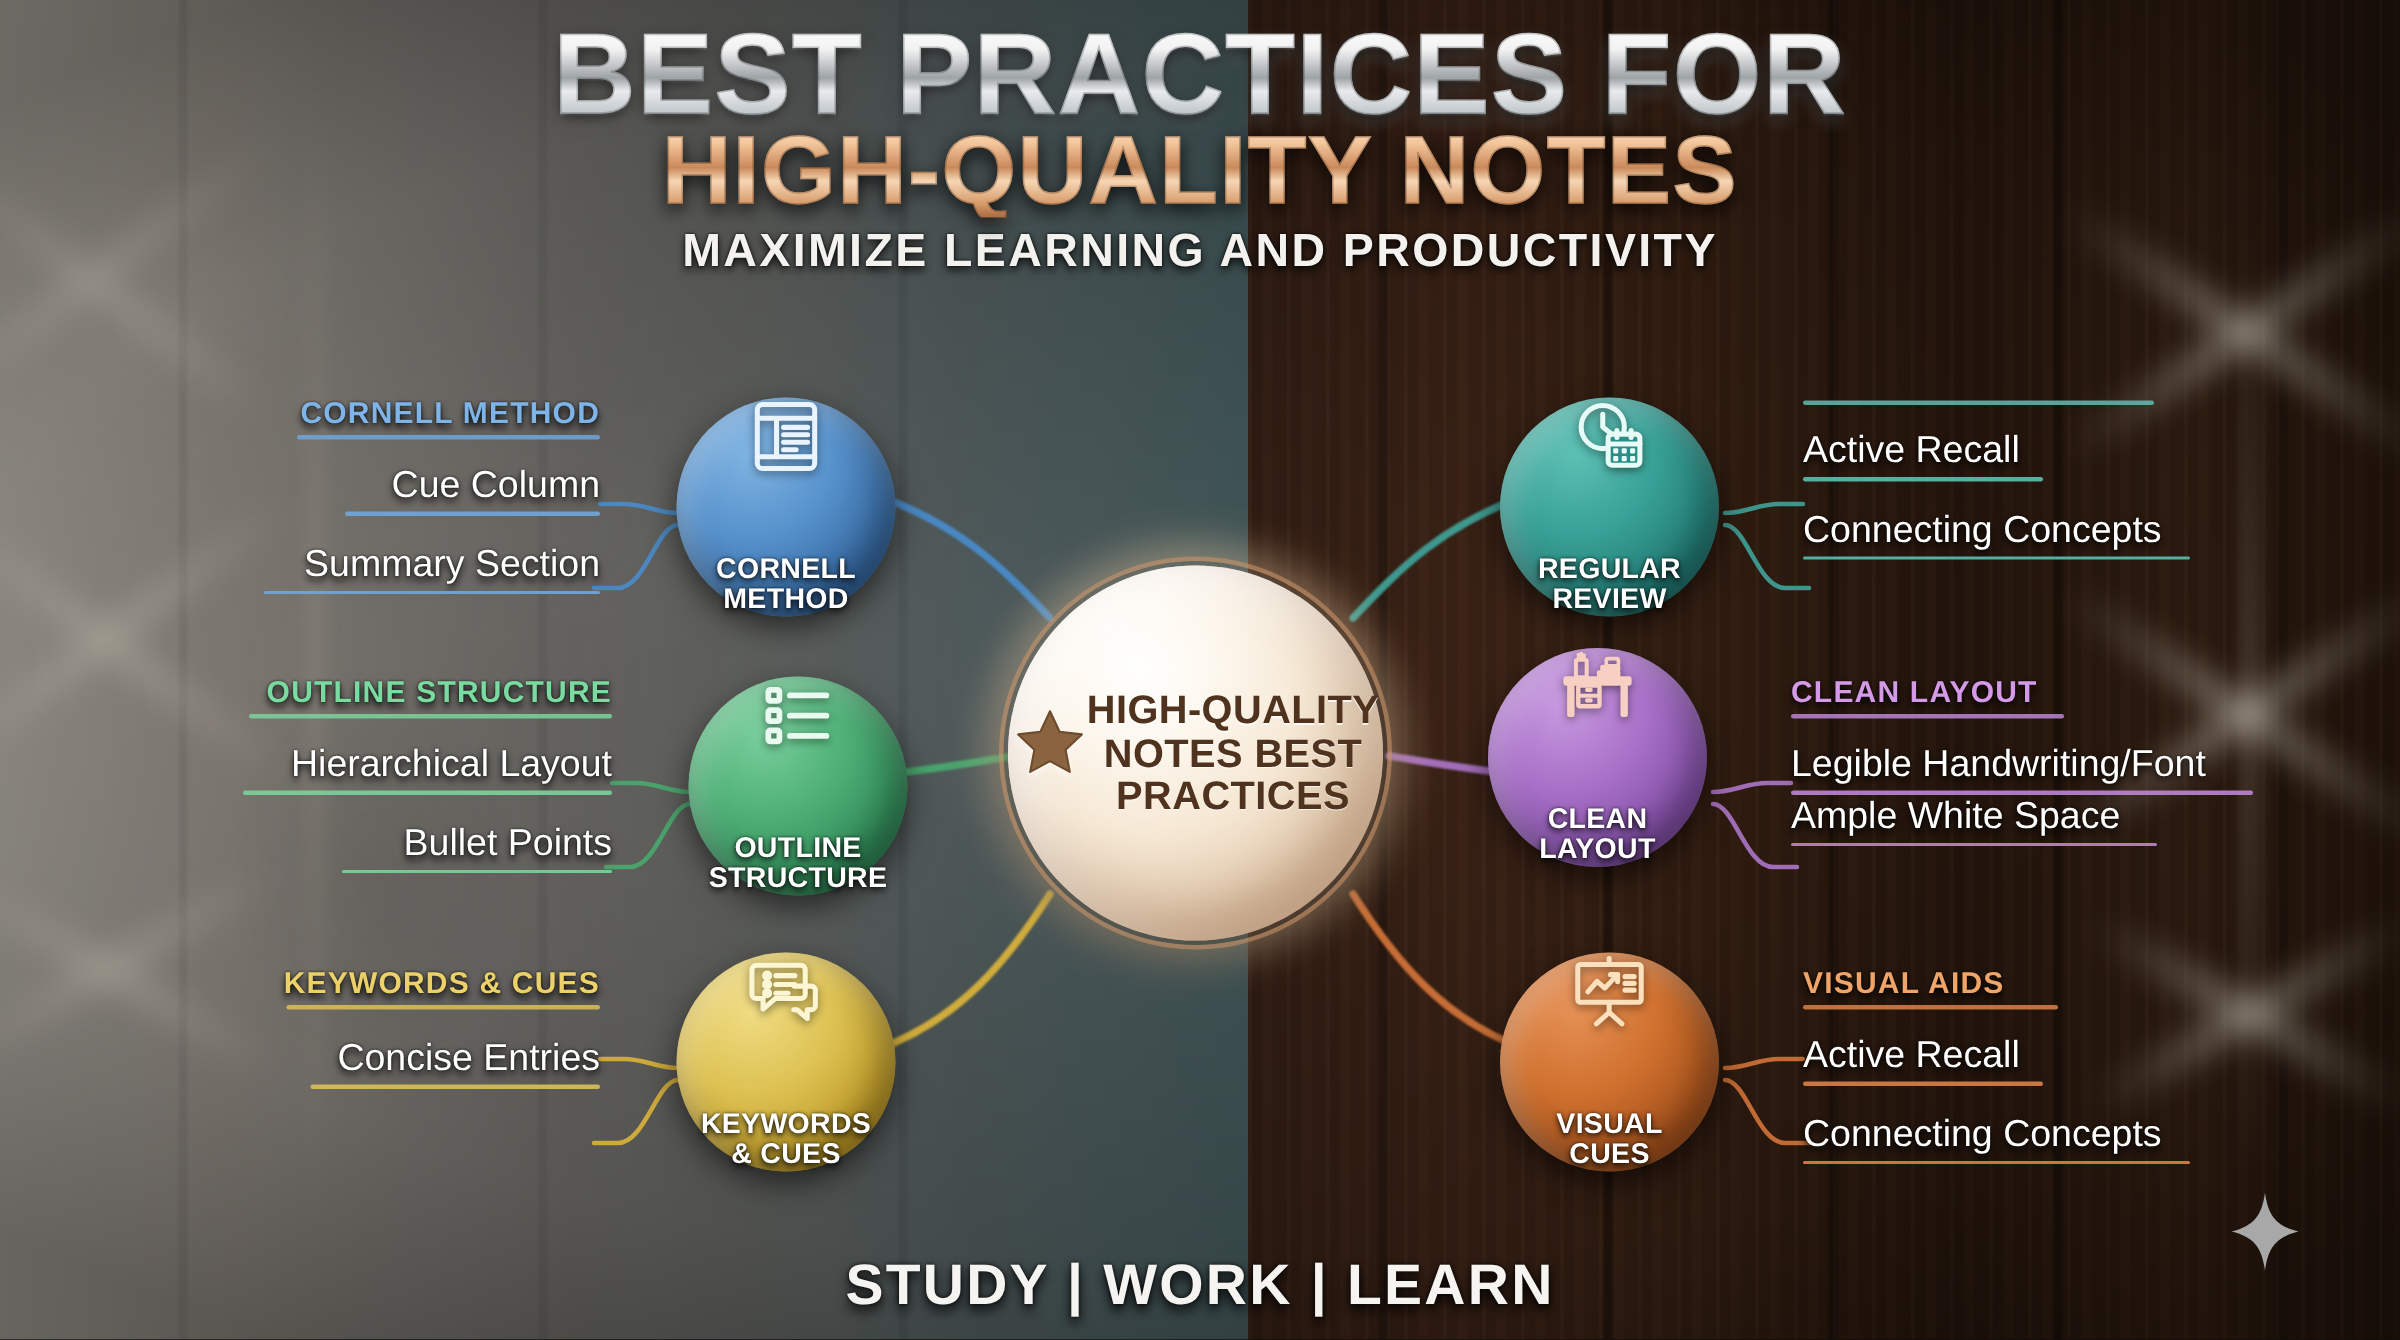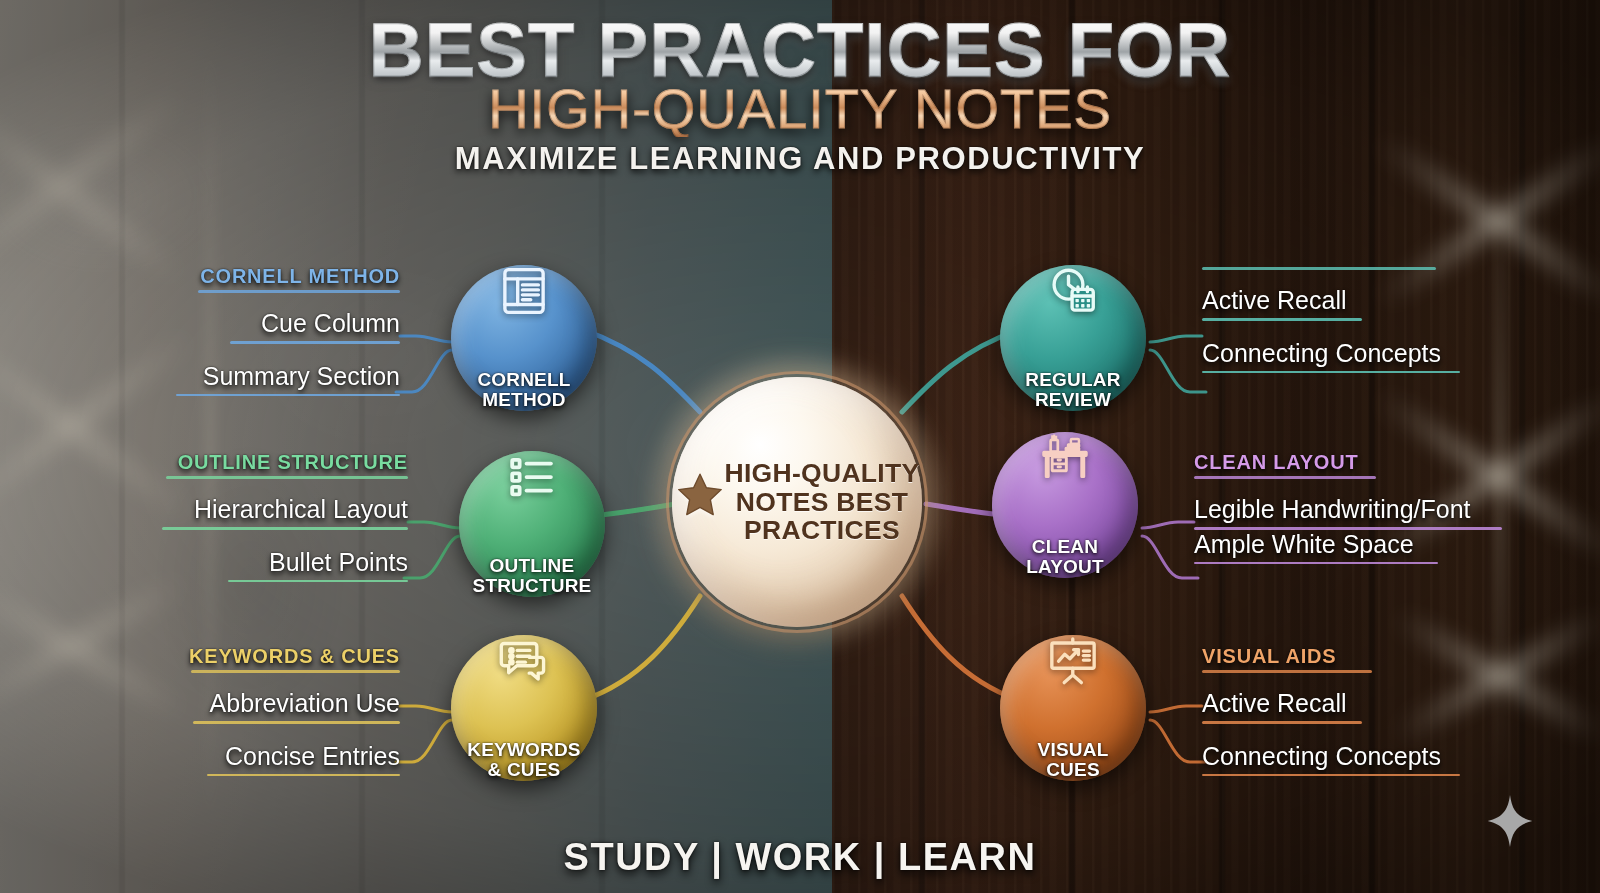--- a/index.html
+++ b/index.html
@@ -45,21 +45,21 @@
   .bg-blur-veil{position:absolute;inset:0;backdrop-filter:blur(0px);
     background:radial-gradient(ellipse 70% 60% at 50% 50%, rgba(0,0,0,.12), rgba(0,0,0,.30) 75%, rgba(0,0,0,.45));}
 
   
   .header{position:absolute;left:0;top:14px;width:1600px;text-align:center;}
   .t1{font-size:76px;font-weight:bold;letter-spacing:1px;line-height:.96;
       background:linear-gradient(180deg,#ffffff 0%,#f2f2f2 26%,#9ea3a6 52%,#e9ecee 64%,#b9bfc3 88%,#8b9194 100%);
       -webkit-background-clip:text;background-clip:text;color:transparent;
       filter:drop-shadow(0 4px 5px rgba(0,0,0,.75)) drop-shadow(0 1px 0 rgba(255,255,255,.35));
       -webkit-text-stroke:1px rgba(40,45,50,.28);}
-  .t2{font-size:56px;font-weight:normal;letter-spacing:1px;line-height:1.0;margin-top:-6px;
+  .t2{font-size:64px;font-weight:bold;letter-spacing:1px;line-height:1.0;margin-top:-6px;
       background:linear-gradient(180deg,#ffe9d2 0%,#f4c79d 22%,#c98a5a 48%,#f6d6b4 62%,#d79a69 86%,#a86a40 100%);
       -webkit-background-clip:text;background-clip:text;color:transparent;
       filter:drop-shadow(0 4px 6px rgba(0,0,0,.8));
       -webkit-text-stroke:1px rgba(90,55,30,.33);}
   .t3{margin-top:4px;font-size:31px;font-weight:bold;letter-spacing:1.6px;color:#f4f2ee;
       text-shadow:0 3px 6px rgba(0,0,0,.85),0 0 2px rgba(0,0,0,.9);}
 
   
   .footer{position:absolute;left:0;bottom:14px;width:1600px;text-align:center;
       font-size:38px;font-weight:bold;letter-spacing:1.5px;color:#f6f4f0;
@@ -258,24 +258,20 @@
       </g>
     </svg>
     <div class="node-label">
       <div>KEYWORDS</div>
       <div>&amp; CUES</div>
     </div>
   </div>
   <div class="branch L" style="left:95px;top:645px;width:305px;">
     <div class="br-title" style="color:#ecd068;">KEYWORDS &amp; CUES</div>
     <div class="br-title-rule" style="background:#dcc05a;margin-left:96px;"></div>
-    <div style="margin-top:16px;">
-      <div class="br-item">Abbreviation Use</div>
-      <div class="br-rule" style="background:#dcc05a;margin-left:98px;"></div>
-    </div>
     <div style="margin-top:18px;">
       <div class="br-item">Concise Entries</div>
       <div class="br-rule" style="background:#dcc05a;margin-left:112px;"></div>
     </div>
   </div>
 
   <div class="node" style="left:1000px;top:265px;background:radial-gradient(circle at 34% 26%,#5cc0b4 0%,#38a096 38%,#1d736d 78%,#155853 100%);">
     <svg viewBox="0 0 24 24">
       <g fill="none" stroke="#e7fbf7" stroke-width="1.5" stroke-linecap="round" stroke-linejoin="round">
         <circle cx="10" cy="9.2" r="6.4"></circle>

